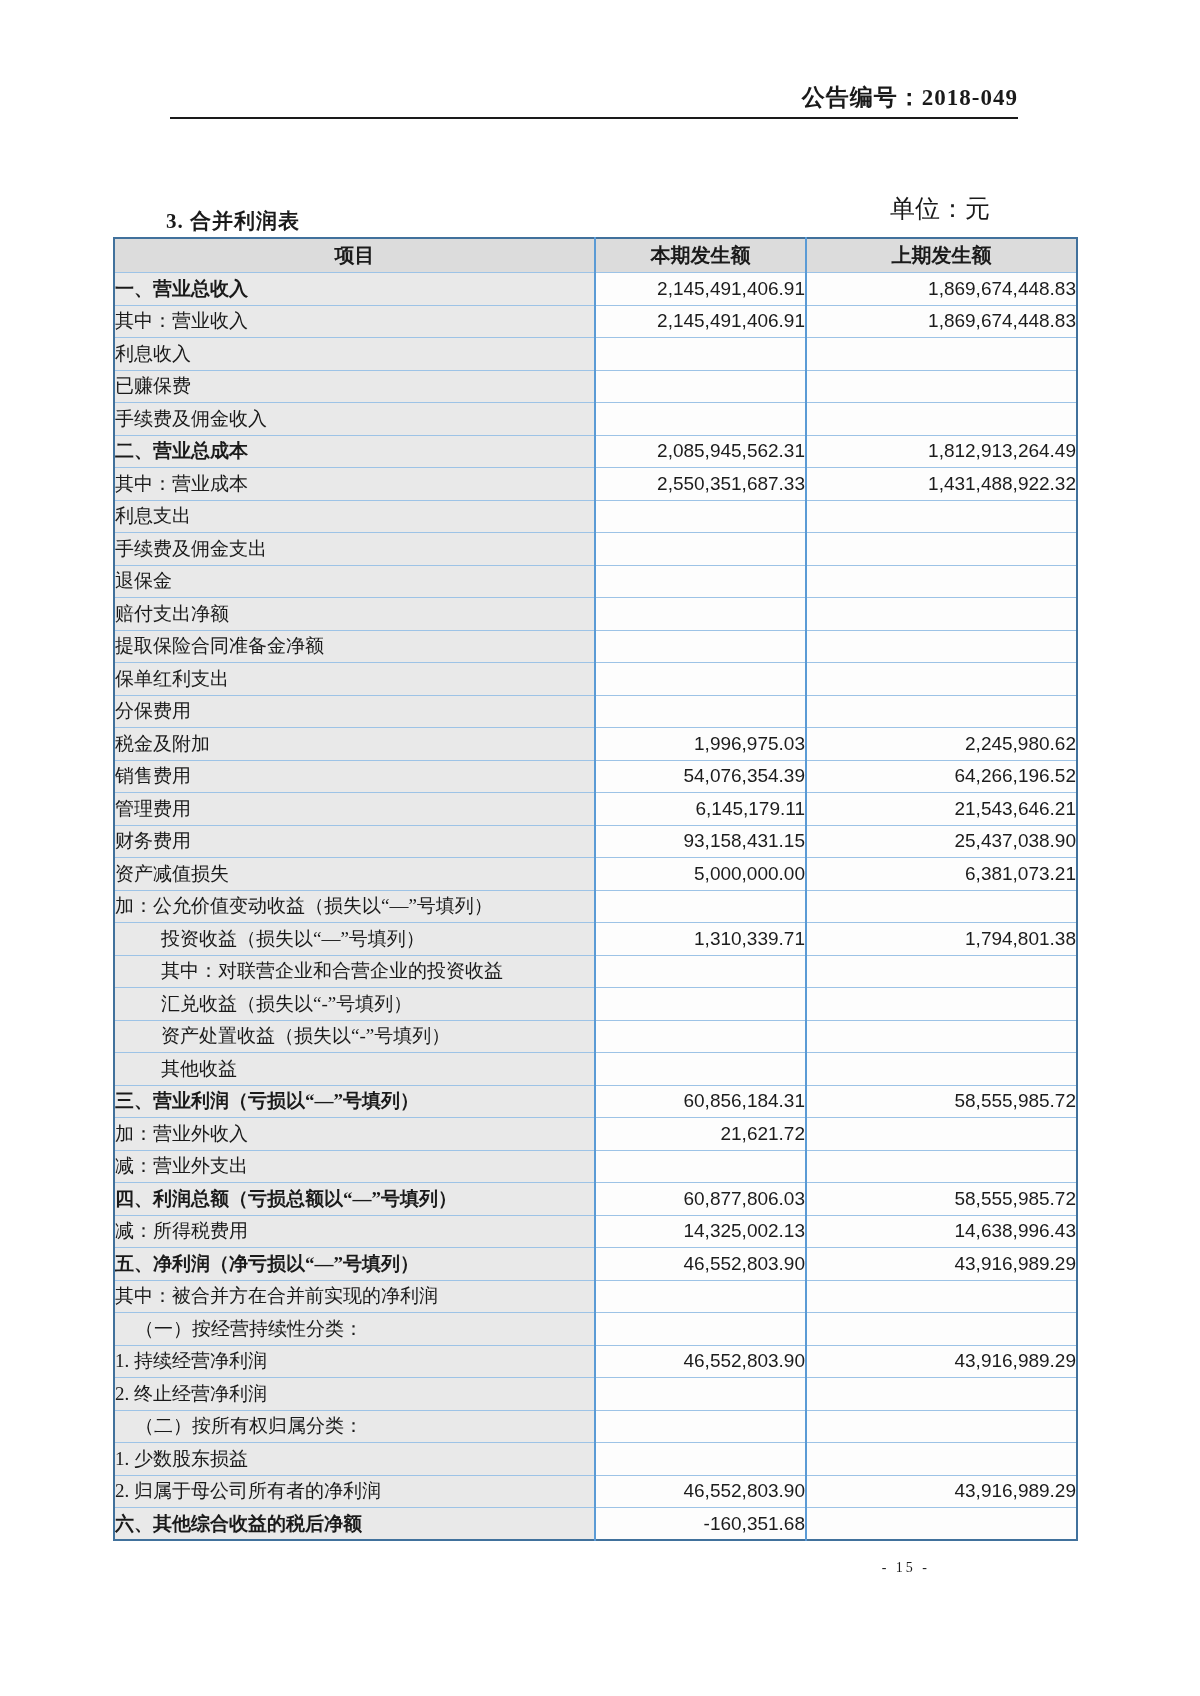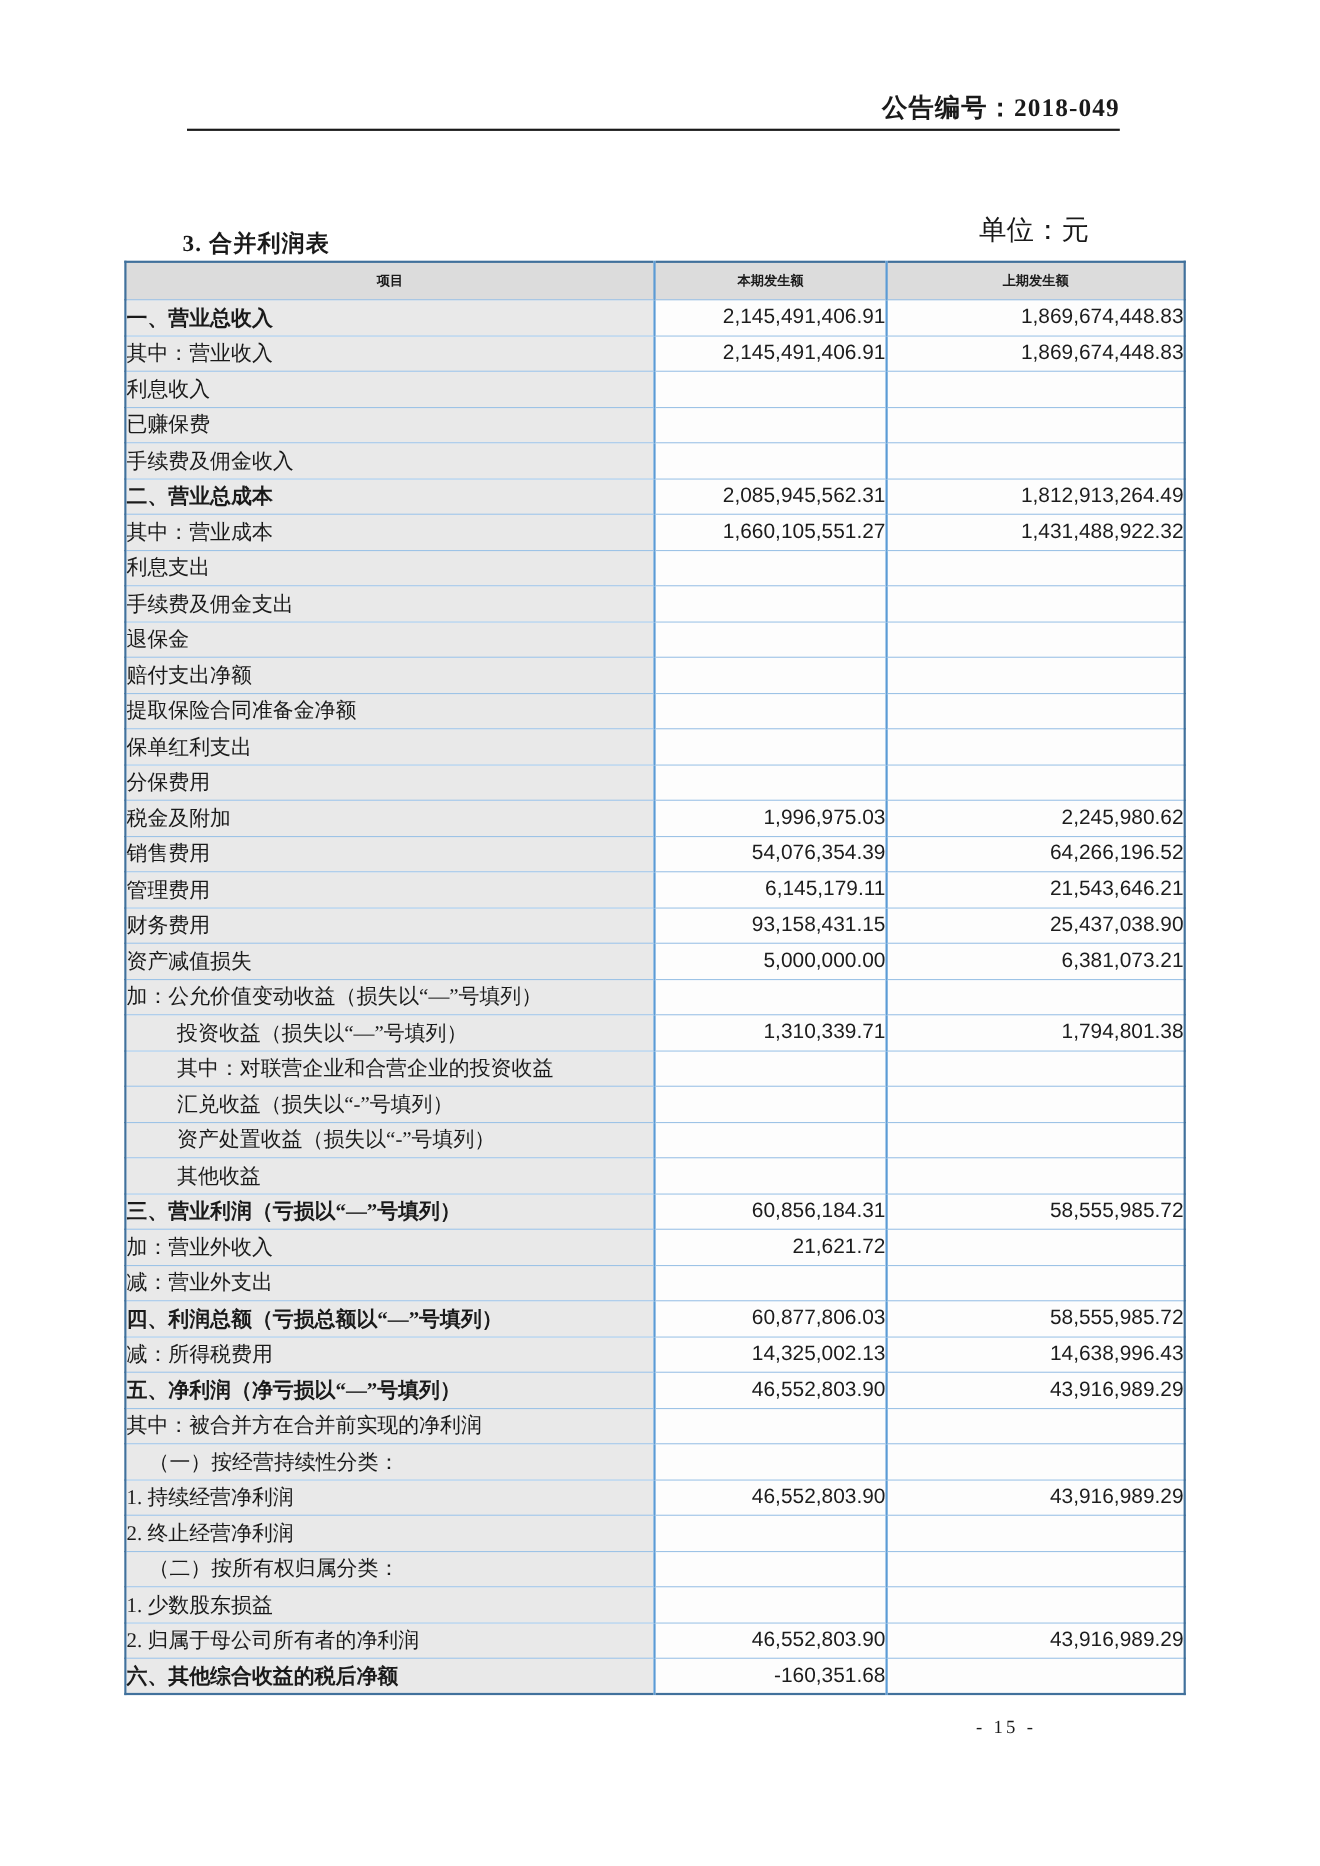--- a/index.html
+++ b/index.html
@@ -30,21 +30,21 @@
   table.income {
     position: absolute; top: 237px; left: 113px; width: 963px;
     border-collapse: collapse; table-layout: fixed;
     border: 2px solid #41719c;
   }
   table.income col.c1 { width: 481px; }
   table.income col.c2 { width: 211px; }
   table.income col.c3 { width: 271px; }
   table.income th {
     background: #dcdcdc;
-    font-size: 12px; font-weight: bold;
+    font-size: 20px; font-weight: bold;
     height: 33px; text-align: center;
     border-bottom: 1px solid #9dc3e6;
     padding: 0;
   }
   table.income th + th, table.income td + td { border-left: 2px solid #5b9bd5; }
   table.income td {
     height: 32.5px; box-sizing: border-box;
     border-top: 1px solid #9dc3e6; border-bottom: 1px solid #9dc3e6;
     padding: 0; overflow: hidden; white-space: nowrap;
     font-size: 19px; vertical-align: middle;
@@ -54,21 +54,21 @@
   td.label.ind1 { padding-left: 20px; }
   td.label.ind2 { padding-left: 46px; }
   td.label.ind3 { }
   td.num {
     background: #fdfdfd; text-align: right; padding-right: 12px;
     font-family: "Liberation Sans", sans-serif; font-size: 18.5px;
     color: #1c1c1c;
   }
   .page-number {
     position: absolute; top: 1560px; left: 0; width: 930px;
-    text-align: right; font-size: 17px; letter-spacing: 3px; margin-left: 12px;
+    text-align: right; font-size: 14px; letter-spacing: 3px;
   }
 </style>
 </head>
 <body>
 
 <div class="doc-number">公告编号：2018-049</div>
 <div class="header-rule"></div>
 <div class="section-title">3. 合并利润表</div>
 <div class="unit-label">单位：元</div>
 
@@ -111,21 +111,21 @@
         <td class="num"></td>
         <td class="num"></td>
       </tr>
       <tr>
         <td class="label ind0 bold">二、营业总成本</td>
         <td class="num">2,085,945,562.31</td>
         <td class="num">1,812,913,264.49</td>
       </tr>
       <tr>
         <td class="label ind0">其中：营业成本</td>
-        <td class="num">1,660,105,551.27</td>
+        <td class="num">2,550,351,687.33</td>
         <td class="num">1,431,488,922.32</td>
       </tr>
       <tr>
         <td class="label ind3">利息支出</td>
         <td class="num"></td>
         <td class="num"></td>
       </tr>
       <tr>
         <td class="label ind3">手续费及佣金支出</td>
         <td class="num"></td>

